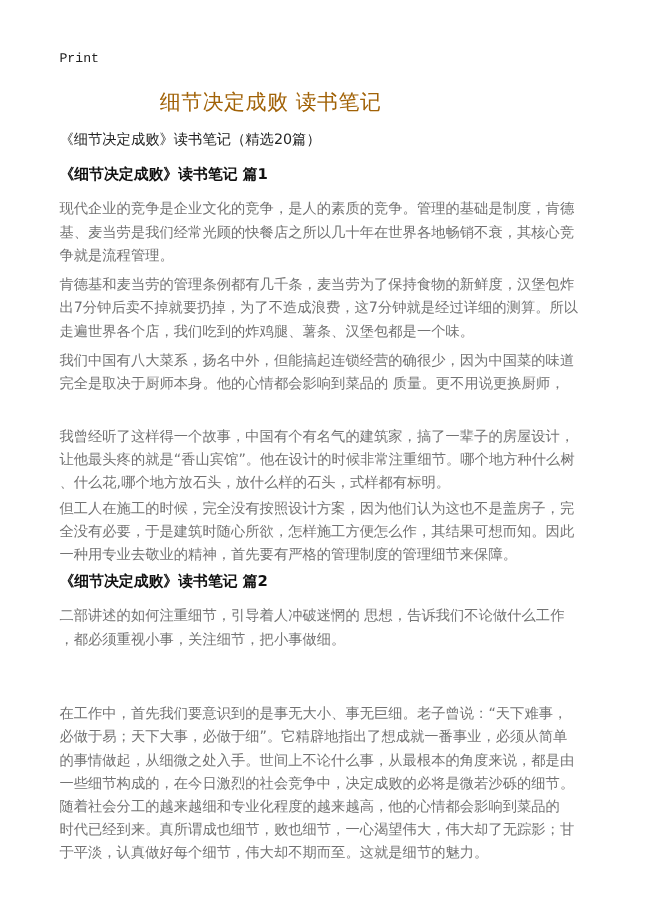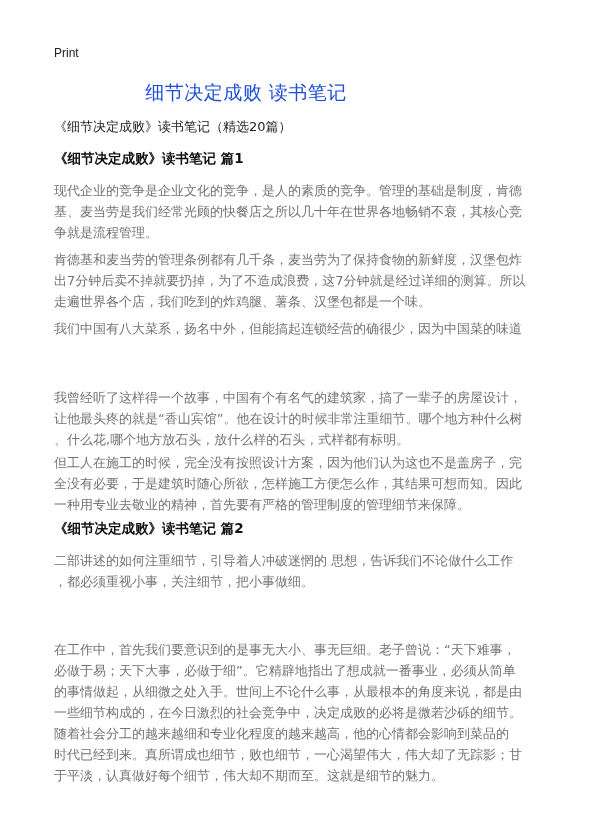--- a/index.html
+++ b/index.html
@@ -1,21 +1,21 @@
 <!DOCTYPE html>
 <html><head>
   <meta charset="utf-8">
   <style>
     html, body { margin: 0; padding: 0; background: #ffffff; }
     body { width: 600px; height: 828px; position: relative; overflow: hidden;
            font-family: "DejaVu Sans", "Liberation Sans", sans-serif; color: #1a1a1a; }
-    .print-label { position: absolute; left: 54px; top: 46px; font-family: Liberation Sans, sans-serif;
+    .print-label { position: absolute; left: 54px; top: 46px; font-family: Liberation Mono, monospace;
                    font-size: 12px; color: #222; }
     .doc-title { position: absolute; left: 0; width: 492px; top: 80px; text-align: center;
-                 font-size: 19px; color: #1d4ed8; letter-spacing: 0.5px; }
+                 font-size: 19px; color: #a16207; letter-spacing: 0.5px; }
     .subtitle { position: absolute; left: 54px; top: 118px; font-size: 13px; color: #222; text-align: center; }
     .section-heading { position: absolute; left: 54px; font-size: 13.5px; font-weight: bold; color: #111; }
     .para { position: absolute; left: 54px; width: 500px; font-size: 13px; line-height: 21px; color: #737373; }
     .para span.line { display: block; white-space: nowrap; }
   </style>
 </head>
 <body>
 
 <div class="print-label">Print</div>
 <div class="doc-title">细节决定成败 读书笔记</div>
@@ -30,20 +30,21 @@
 </div>
 
 <div class="para" style="top:249px">
   <span class="line">肯德基和麦当劳的管理条例都有几千条，麦当劳为了保持食物的新鲜度，汉堡包炸</span>
   <span class="line">出7分钟后卖不掉就要扔掉，为了不造成浪费，这7分钟就是经过详细的测算。所以</span>
   <span class="line">走遍世界各个店，我们吃到的炸鸡腿、薯条、汉堡包都是一个味。</span>
 </div>
 
 <div class="para" style="top:318px">
   <span class="line">我们中国有八大菜系，扬名中外，但能搞起连锁经营的确很少，因为中国菜的味道</span>
+  <span class="line">完全是取决于厨师本身。他的心情都会影响到菜品的 质量。更不用说更换厨师，</span>
 </div>
 
 <div class="para" style="top:387px">
   <span class="line">我曾经听了这样得一个故事，中国有个有名气的建筑家，搞了一辈子的房屋设计，</span>
   <span class="line">让他最头疼的就是“香山宾馆”。他在设计的时候非常注重细节。哪个地方种什么树</span>
   <span class="line">、什么花,哪个地方放石头，放什么样的石头，式样都有标明。</span>
 </div>
 
 <div class="para" style="top:452px">
   <span class="line">但工人在施工的时候，完全没有按照设计方案，因为他们认为这也不是盖房子，完</span>

